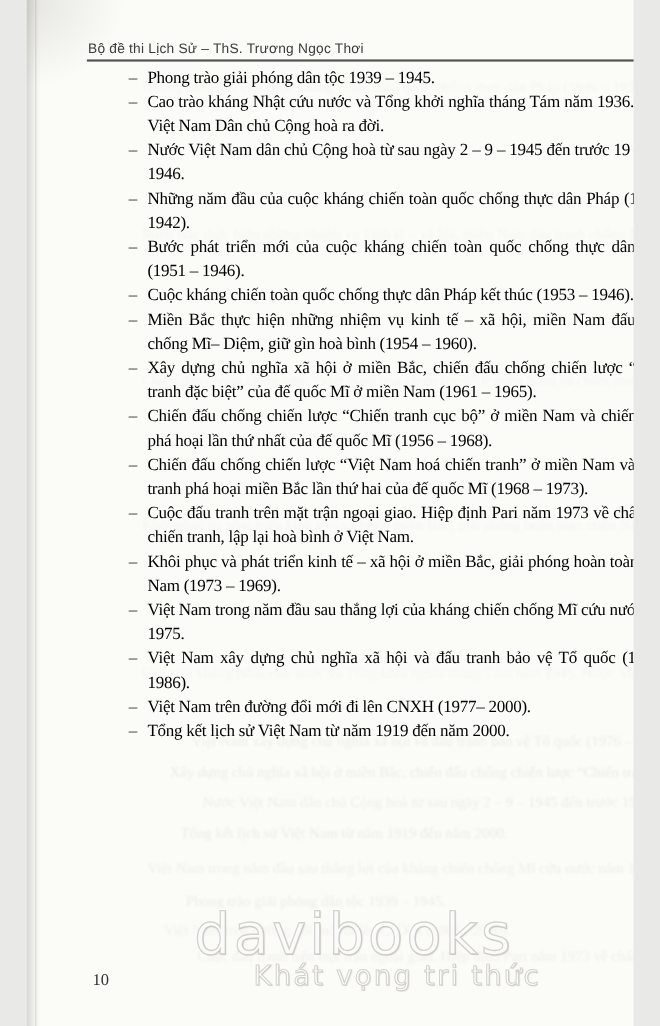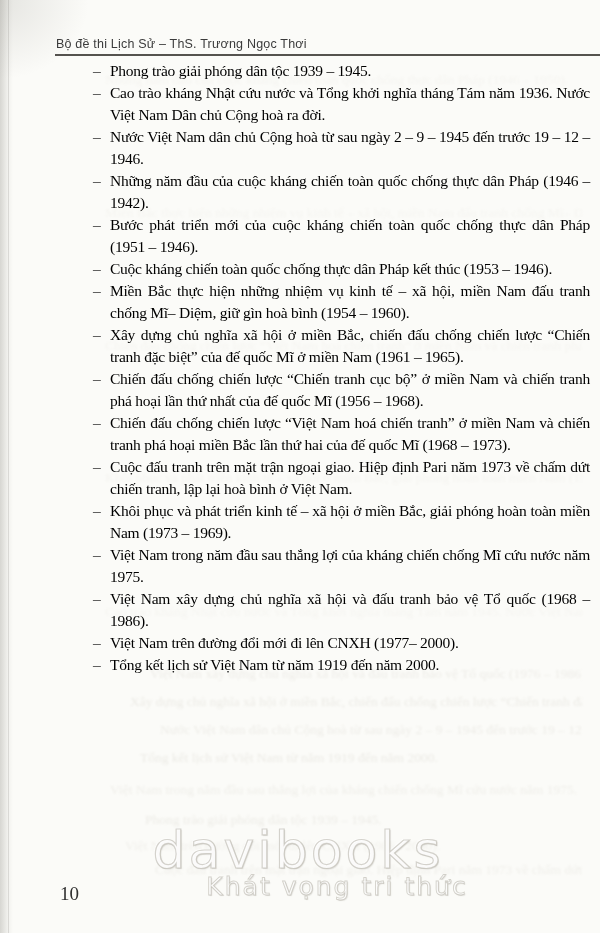--- a/index.html
+++ b/index.html
@@ -1,18 +1,18 @@
 <!DOCTYPE html>
 <html lang="vi"><head>
 <meta charset="utf-8">
 <style>
   html,body{margin:0;padding:0;background:#e9e9e7;}
   .page{
     position:relative;
-    width:600px;height:933px;
+    width:552px;height:933px;
     margin:0 auto;
     background:#fbfbf8;
     overflow:hidden;
     font-family:"Liberation Serif", serif;
     color:#242424;
   }
   
   .edge-left{
     position:absolute;left:0;top:0;width:13px;height:100%;
     background:linear-gradient(to right, rgba(120,118,110,0.28), rgba(140,138,130,0.10) 55%, rgba(140,138,130,0) 100%);
@@ -77,21 +77,21 @@
     font-family:"DejaVu Sans", sans-serif;
     font-size:25px;line-height:26px;letter-spacing:2px;
     color:rgba(255,255,255,0.80);
     -webkit-text-stroke:0.9px rgba(176,173,163,0.55);
     text-shadow:1px 1px 1px rgba(150,148,140,0.25);
     transform:translateX(37px);
   }
   
   .page-number{
     position:absolute;left:60px;top:883px;
-    font-size:19px;color:#2f2f2f;z-index:4;
+    font-size:15px;color:#2f2f2f;z-index:4;
   }
 </style>
 </head>
 <body>
 
 <div class="page">
 
   <div class="edge-left"></div>
   <div class="edge-left-line"></div>
   <div class="corner-shade"></div>

